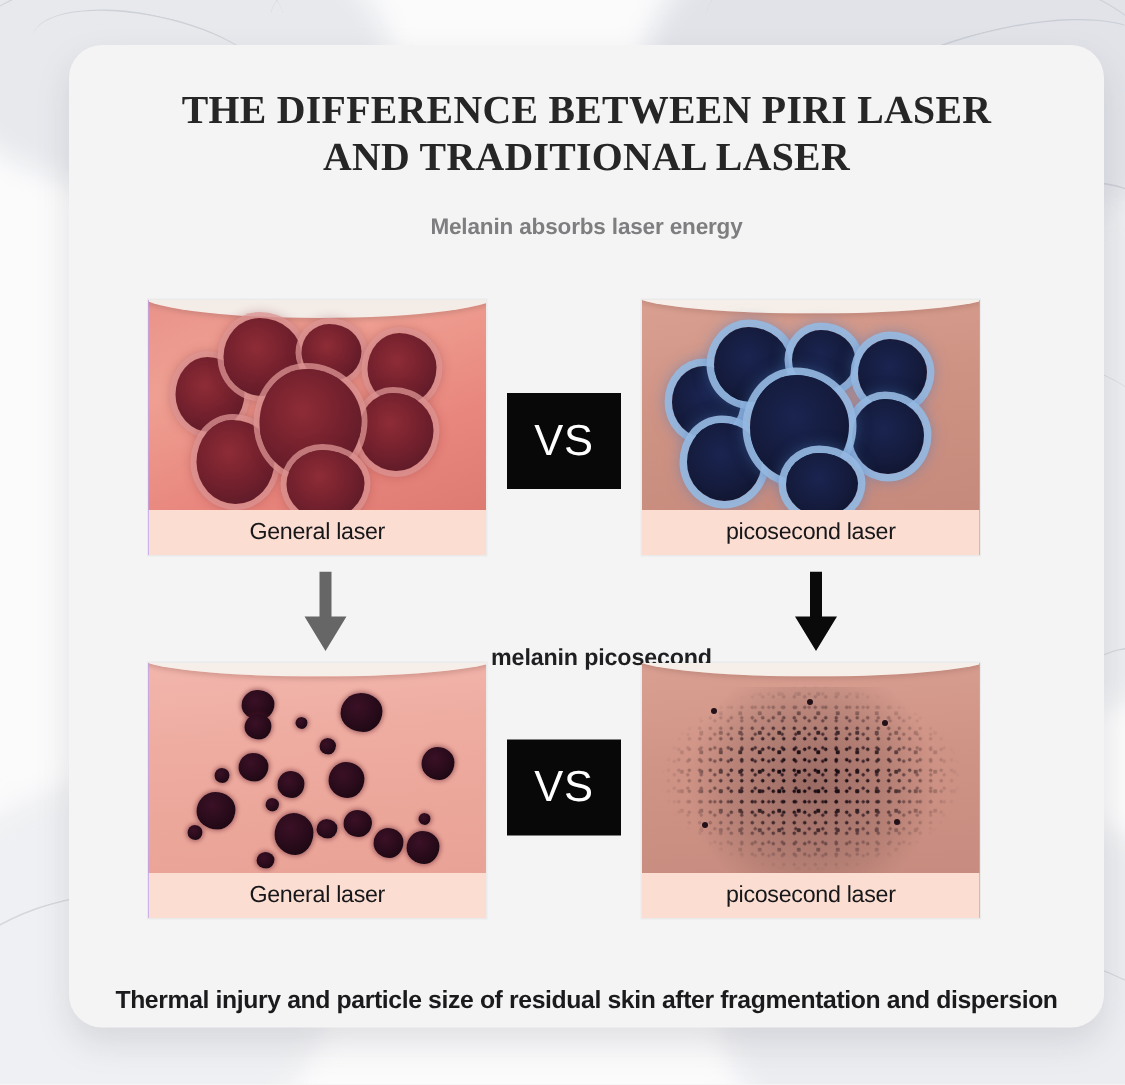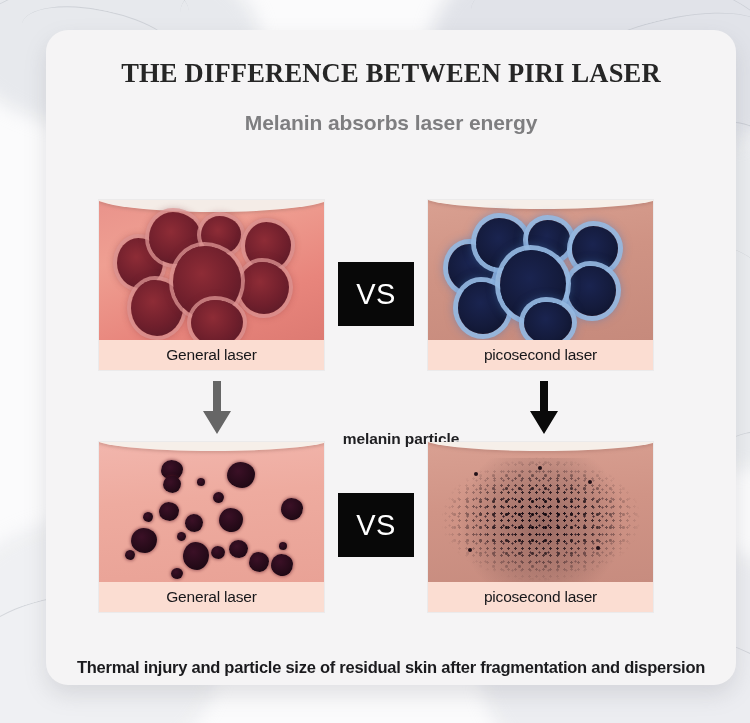--- a/index.html
+++ b/index.html
@@ -57,21 +57,21 @@
     font-weight: bold;
     font-size: 26.5px;
     line-height: 1.18;
     letter-spacing: 0.2px;
     color: #262626;
   }
   #subtitle {
     margin: 0;
     padding: 22px 40px 0 40px;
     text-align: center;
-    font-size: 21px;
+    font-size: 15px;
     font-weight: 600;
     color: #7e7e80;
     letter-spacing: -0.1px;
   }
   .panel {
     position: absolute;
     width: 225px;
     height: 170px;
     background: #8b5cf6;
     overflow: hidden;
@@ -226,20 +226,21 @@
   <div class="vein" style="left:690px;top:430px;width:110px;height:150px;transform:rotate(18deg);"></div>
   <div class="vein" style="left:-50px;top:600px;width:200px;height:120px;transform:rotate(-16deg);"></div>
   <div class="vein" style="left:540px;top:630px;width:260px;height:110px;transform:rotate(10deg);"></div>
   <div class="vein" style="left:180px;top:-40px;width:260px;height:80px;transform:rotate(-5deg);"></div>
 </div>
 
 <div id="card">
 
   <h1 id="title">
     <span>THE DIFFERENCE BETWEEN PIRI LASER</span><br>
+    <span>AND TRADITIONAL LASER</span>
   </h1>
 
   <p id="subtitle">Melanin absorbs laser energy</p>
 
   <div class="panel" style="left:53px;top:170px;">
     <div class="art skin-red">
       <div class="epidermis"></div>
       <div class="cell red" style="left:18px;top:38px;width:46px;height:50px;"></div>
       <div class="cell red" style="left:50px;top:12px;width:52px;height:52px;"></div>
       <div class="cell red" style="left:102px;top:16px;width:40px;height:38px;"></div>
@@ -270,21 +271,21 @@
     </div>
     <div class="cap">picosecond laser</div>
   </div>
 
   <svg class="arrow" style="left:156px;top:351px;" width="30" height="54" viewBox="0 0 30 54">
     <polygon points="11,0 19,0 19,30 29,30 15,53 1,30 11,30" fill="#666666"></polygon>
   </svg>
 
   <div id="mid-caption">
     <br>
-    <span>melanin particle</span>
+    <span>melanin picosecond</span>
   </div>
 
   <svg class="arrow" style="left:483px;top:351px;" width="30" height="54" viewBox="0 0 30 54">
     <polygon points="11,0 19,0 19,30 29,30 15,53 1,30 11,30" fill="#0a0a0a"></polygon>
   </svg>
 
   <div class="panel" style="left:53px;top:412px;">
     <div class="art skin-pink">
       <div class="epidermis wavy"></div>
       <div class="frag" style="left:62px;top:18px;width:22px;height:20px;"></div>

